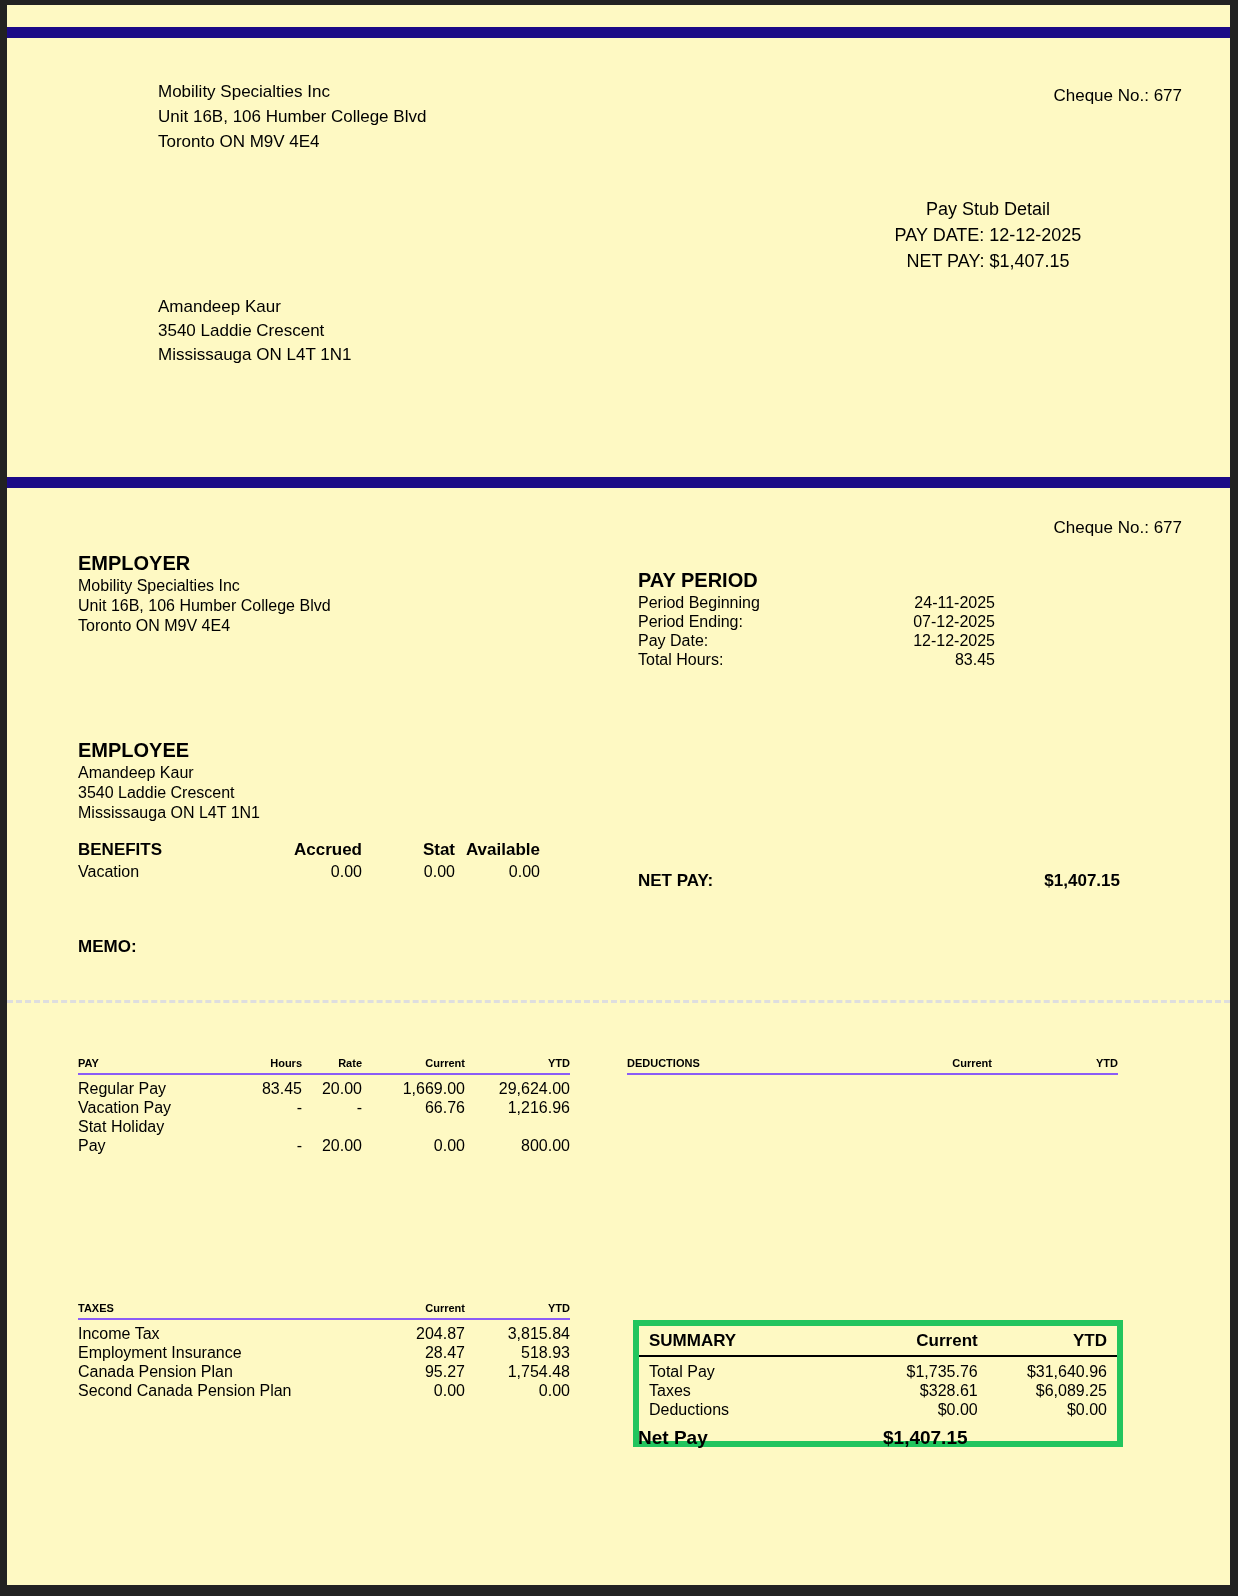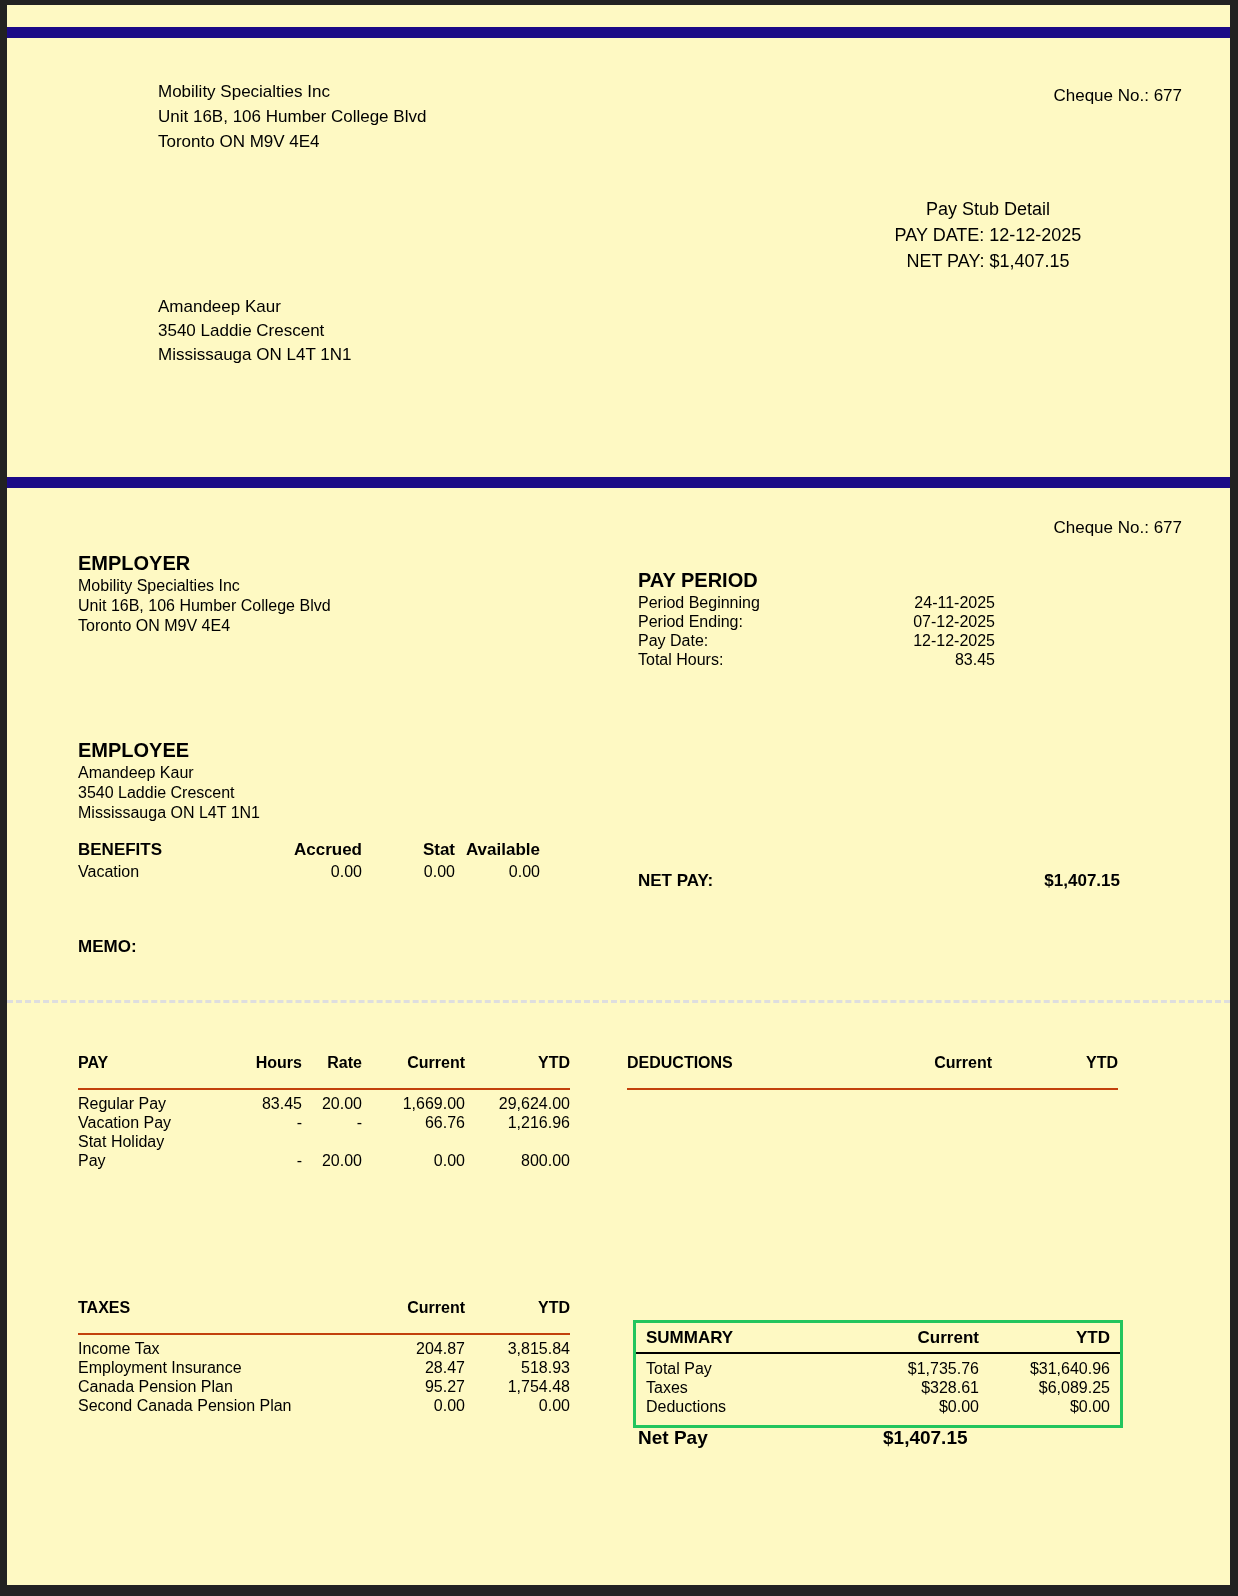--- a/index.html
+++ b/index.html
@@ -25,22 +25,22 @@
 
   .sec-heading { font-size:20px; line-height:21px; font-weight:bold; margin-bottom:2px; }
   .sec-lines { font-size:16px; line-height:20px; }
 
   .kv-row { display:flex; justify-content:space-between; font-size:16px; line-height:19px; }
 
   .flexrow { display:flex;align-items:flex-end; }
   .col { flex:0 0 auto; }
   .col-name { flex:1 1 auto; text-align:left; }
 
-  .tbl-head { font-size:16px; font-weight:bold; line-height:20px;
-              border-bottom:2px solid #c2410c; padding-bottom:15px; }
+  .tbl-head { font-size:11px; font-weight:bold; line-height:20px;
+              border-bottom:2px solid #8b5cf6; padding-bottom:0; }
   .tbl-row { font-size:16px; line-height:19px; }
   .tbl-body { padding-top:4px; }
 
   
   .ben-name { width:150px; } .ben-acc { width:134px; text-align:right; }
   .ben-used { width:93px; text-align:right; } .ben-avail { width:85px; text-align:right; }
 
   
   .pay-name { width:115px; } .pay-hours { width:109px; text-align:right; }
   .pay-rate { width:60px; text-align:right; } .pay-cur { width:103px; text-align:right; }
@@ -48,24 +48,24 @@
 
   
   .ded-name { width:240px; } .ded-cur { width:125px; text-align:right; }
   .ded-ytd { width:126px; text-align:right; }
 
   
   .tax-name { width:280px; } .tax-cur { width:107px; text-align:right; }
   .tax-ytd { width:105px; text-align:right; }
 
   
-  .summary-box { border:3px solid #22c55e; }
+  .summary-box { border:6px solid #22c55e; }
   .sum-head { display:flex; font-size:17px; font-weight:bold; line-height:20px;
               padding:5px 10px 4px 10px; border-bottom:2px solid #000; }
-  .sum-body { padding:5px 10px 9px 10px; }
+  .sum-body { padding:5px 10px 22px 10px; }
   .sum-row { display:flex; font-size:16px; line-height:19px; }
   .sum-name { width:180px; } .sum-cur { width:153px; text-align:right; }
   .sum-ytd { width:131px; text-align:right; }
 
   .dashed-sep { position:absolute; left:0; right:0; border-top:3px dashed #dedede; }
 
   .netpay-total { font-size:19px; line-height:23px; font-weight:bold; }
 </style>
 </head>
 <body>

